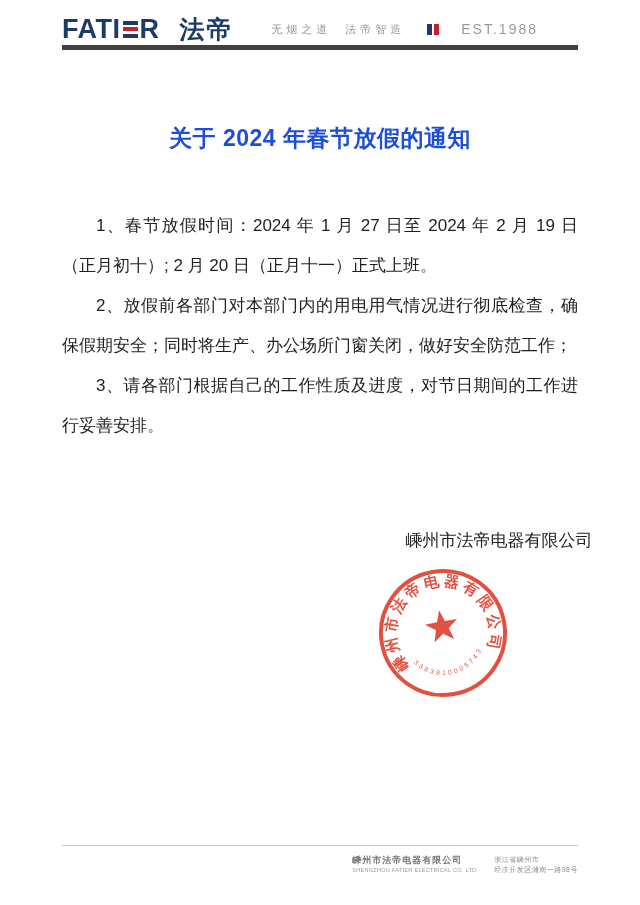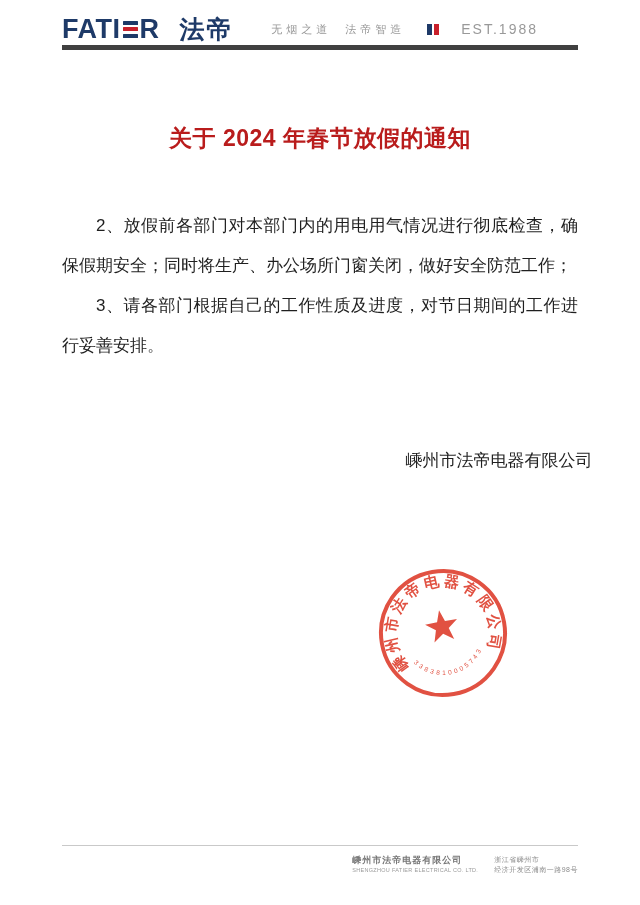--- a/index.html
+++ b/index.html
@@ -48,21 +48,21 @@
   .flag .b { background: #1e3a68; }
   .flag .r { background: #c8202b; }
   .tagline-est { font-size: 14px; letter-spacing: 2px; }
   
   .doc-title {
     margin-top: 70px;
     text-align: center;
     font-size: 23px;
     line-height: 36px;
     font-weight: 700;
-    color: #b91c1c;
+    color: #1d4ed8;
     letter-spacing: 0.5px;
   }
   
   .doc-body {
     margin: 50px 62px 0 62px;
     font-size: 17px;
     line-height: 40px;
     text-align: justify;
     color: #1f1f1f;
   }
@@ -126,20 +126,21 @@
         <i class="b"></i>
         <i class="r"></i>
       </span>
     <span class="tagline-est">EST.1988</span>
   </div>
 </div>
 
 <div class="doc-title">关于 2024 年春节放假的通知</div>
 
 <div class="doc-body">
+  <p>1、春节放假时间：2024 年 1 月 27 日至 2024 年 2 月 19 日（正月初十）; 2 月 20 日（正月十一）正式上班。</p>
   <p>2、放假前各部门对本部门内的用电用气情况进行彻底检查，确保假期安全；同时将生产、办公场所门窗关闭，做好安全防范工作；</p>
   <p>3、请各部门根据自己的工作性质及进度，对节日期间的工作进行妥善安排。</p>
 </div>
 
 <div class="seal">
   <svg width="140" height="140" viewBox="0 0 140 140">
     <defs>
       <path id="sealTopArc" d="M 31.5,97 A 47,47 0 1 1 108.5,97" fill="none"></path>
       <path id="sealBottomArc" d="M 33.6,91 A 42,42 0 0 0 106.4,91" fill="none"></path>
     </defs>

